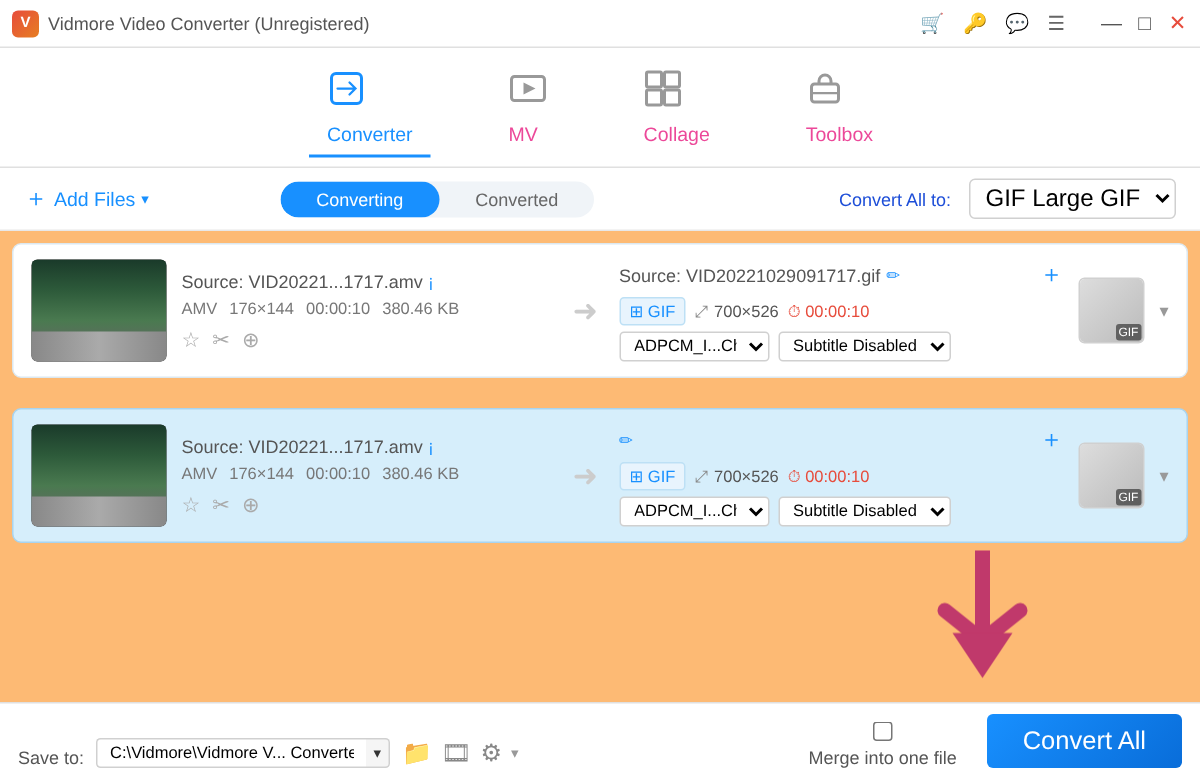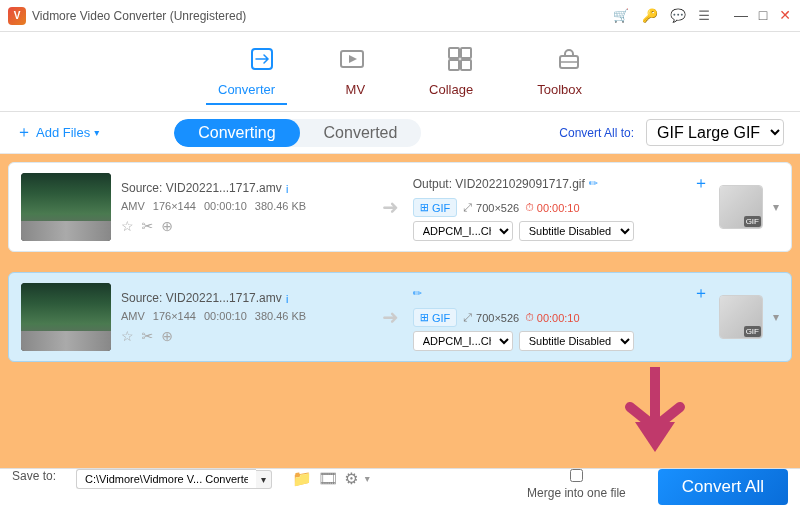--- a/index.html
+++ b/index.html
@@ -31,28 +31,28 @@
       height: 80px;
       display: flex;
       align-items: center;
       justify-content: center;
       gap: 40px;
       border-bottom: 1px solid #e0e0e0;
     }
     .nav-item {
       display: flex;
       flex-direction: column;
-      align-items: flex-end;
+      align-items: flex-start;
       gap: 4px;
       cursor: pointer;
       padding: 6px 12px;
       position: relative;
     }
     .nav-item .nav-icon { font-size: 22px; color: #999; }
-    .nav-item .nav-label { font-size: 13px; color: #7f1d1d; }
+    .nav-item .nav-label { font-size: 13px; color: #ec4899; }
     .nav-item.active .nav-icon { color: #1890ff; }
     .nav-item.active .nav-label { color: #1890ff; }
     .nav-item.active::after {
       content: '';
       position: absolute;
       bottom: -2px;
       left: 0; right: 0;
       height: 2px;
       background: #1890ff;
     }
@@ -86,21 +86,21 @@
       display: flex;
       background: #f0f4f8;
       border-radius: 20px;
       overflow: hidden;
     }
     .tab-btn {
       padding: 5px 24px;
       border: none;
       background: none;
       cursor: pointer;
-      font-size: 16px;
+      font-size: 12px;
       color: #666;
       border-radius: 20px;
     }
     .tab-btn.active {
       background: #1890ff;
       color: white;
     }
 
     .convert-all-label { margin-left: auto; font-size: 12px; color: #1d4ed8; }
     .format-select-wrap { display: flex; align-items: center; gap: 2px; }
@@ -229,23 +229,23 @@
       font-size: 8px;
       padding: 1px 2px;
       border-radius: 2px;
     }
 
     
     .bottom-bar {
       background: #fff;
       height: 44px;
       display: flex;
-      align-items: flex-start;
+      align-items: flex-end;
       padding: 0 12px;
-      gap: 20px;
+      gap: 8px;
       border-top: 1px solid #e0e0e0;
     }
     .save-label { font-size: 12px; color: #555; flex-shrink: 0; }
     .save-path-wrap { display: flex; align-items: center; gap: 0; }
     .save-path-input {
       border: 1px solid #d0d0d0;
       border-right: none;
       border-radius: 3px 0 0 3px;
       padding: 3px 8px;
       font-size: 11px;
@@ -394,21 +394,21 @@
         <span class="action-icon">☆</span>
         <span class="action-icon">✂</span>
         <span class="action-icon">⊕</span>
       </div>
     </div>
 
     <span class="arrow-icon">➜</span>
 
     <div class="output-info">
       <div class="output-row">
-        <span class="output-label">Output: VID20221029091717.gif</span>
+        <span class="output-label">Source: VID20221029091717.gif</span>
         <span class="output-edit-icon">✏</span>
         <span class="output-add-icon">＋</span>
       </div>
       <div class="format-row">
         <div class="format-badge">
           <span>⊞</span>
           <span>GIF</span>
         </div>
         <div class="meta-inline">
           <span class="icon">⤢</span>

